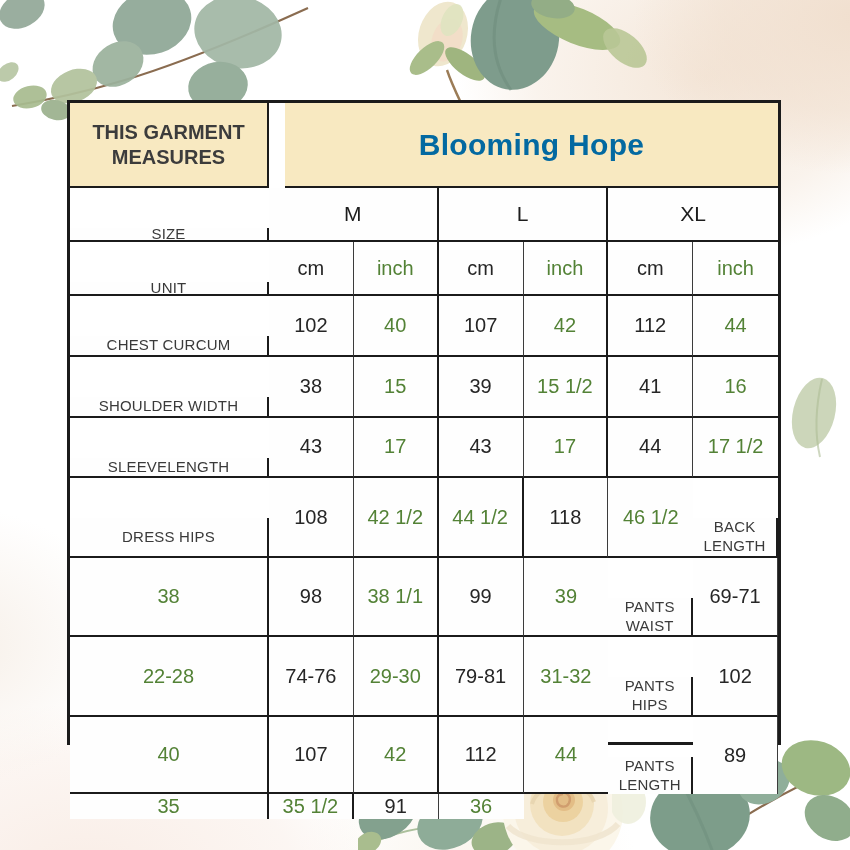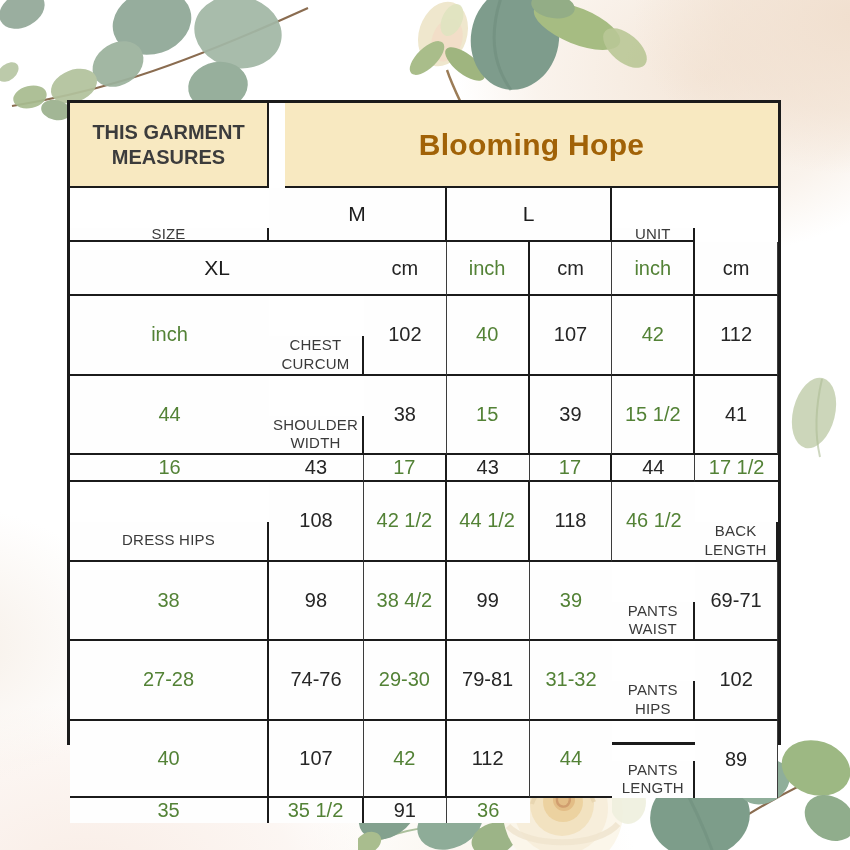--- a/index.html
+++ b/index.html
@@ -39,21 +39,21 @@
     border-bottom:2px solid var(--grid-border);
     font-size:20px;color:var(--cm-text);
     text-align:center;line-height:1.25;
     background:#fefefe;
   }
   .cell.thick-r{border-right:2.8px solid var(--grid-border);}
   .cell.no-r{border-right:none;}
   .cell.no-b{border-bottom:none;}
   .cell.head{background:var(--header-bg);border-bottom:2.8px solid var(--grid-border);}
   .corner{font-size:20px;font-weight:600;color:#3c3c3c;padding:0 14px;}
-  .product{grid-column:span 6;font-size:30px;font-weight:700;color:#a16207;letter-spacing:0.3px;margin-left:16px;}
+  .product{grid-column:span 6;font-size:30px;font-weight:700;color:#0369a1;letter-spacing:0.3px;margin-left:16px;}
   .rowlabel{font-size:15px;color:var(--label-text);letter-spacing:0.2px;padding:0 4px;margin-top:40px;}
   .sizecell{grid-column:span 2;font-size:21px;color:#1d1d1d;}
   .inch{color:var(--inch-text);}
   .cm{color:var(--cm-text);}
 </style>
 </head>
 <body>
 
 <div class="decor" style="left:0;top:0;width:315px;height:125px;">
   <svg width="315" height="125" viewBox="0 0 315 125">
@@ -134,23 +134,23 @@
 </div>
 
 <div class="size-table">
 
   <div class="cell head thick-r corner">THIS GARMENT MEASURES</div>
   <div class="cell head no-r product">Blooming Hope</div>
 
   <div class="cell thick-r rowlabel">SIZE</div>
   <div class="cell thick-r sizecell">M</div>
   <div class="cell thick-r sizecell">L</div>
+  <div class="cell no-r sizecell">XL</div>
+
   <div class="cell thick-r rowlabel">UNIT</div>
-
-  <div class="cell no-r sizecell">XL</div>
   <div class="cell cm">cm</div>
   <div class="cell thick-r inch">inch</div>
   <div class="cell cm">cm</div>
   <div class="cell thick-r inch">inch</div>
   <div class="cell cm">cm</div>
   <div class="cell no-r inch">inch</div>
 
   <div class="cell thick-r rowlabel">CHEST CURCUM</div>
   <div class="cell cm">102</div>
   <div class="cell thick-r inch">40</div>
@@ -160,44 +160,45 @@
   <div class="cell no-r inch">44</div>
 
   <div class="cell thick-r rowlabel">SHOULDER WIDTH</div>
   <div class="cell cm">38</div>
   <div class="cell thick-r inch">15</div>
   <div class="cell cm">39</div>
   <div class="cell thick-r inch">15 1/2</div>
   <div class="cell cm">41</div>
   <div class="cell no-r inch">16</div>
 
+  <div class="cell thick-r rowlabel">SLEEVELENGTH</div>
   <div class="cell cm">43</div>
   <div class="cell thick-r inch">17</div>
   <div class="cell cm">43</div>
   <div class="cell thick-r inch">17</div>
   <div class="cell cm">44</div>
   <div class="cell no-r inch">17 1/2</div>
 
   <div class="cell thick-r rowlabel">DRESS HIPS</div>
   <div class="cell cm">108</div>
   <div class="cell thick-r inch">42 1/2</div>
   <div class="cell thick-r inch">44 1/2</div>
   <div class="cell cm">118</div>
   <div class="cell no-r inch">46 1/2</div>
 
   <div class="cell thick-r rowlabel">BACK LENGTH</div>
   <div class="cell thick-r inch">38</div>
   <div class="cell cm">98</div>
-  <div class="cell thick-r inch">38 4/2</div>
+  <div class="cell thick-r inch">38 1/1</div>
   <div class="cell cm">99</div>
   <div class="cell no-r inch">39</div>
 
   <div class="cell thick-r rowlabel">PANTS WAIST</div>
   <div class="cell cm">69-71</div>
-  <div class="cell thick-r inch">27-28</div>
+  <div class="cell thick-r inch">22-28</div>
   <div class="cell cm">74-76</div>
   <div class="cell thick-r inch">29-30</div>
   <div class="cell cm">79-81</div>
   <div class="cell no-r inch">31-32</div>
 
   <div class="cell thick-r rowlabel">PANTS HIPS</div>
   <div class="cell cm">102</div>
   <div class="cell thick-r inch">40</div>
   <div class="cell cm">107</div>
   <div class="cell thick-r inch">42</div>

